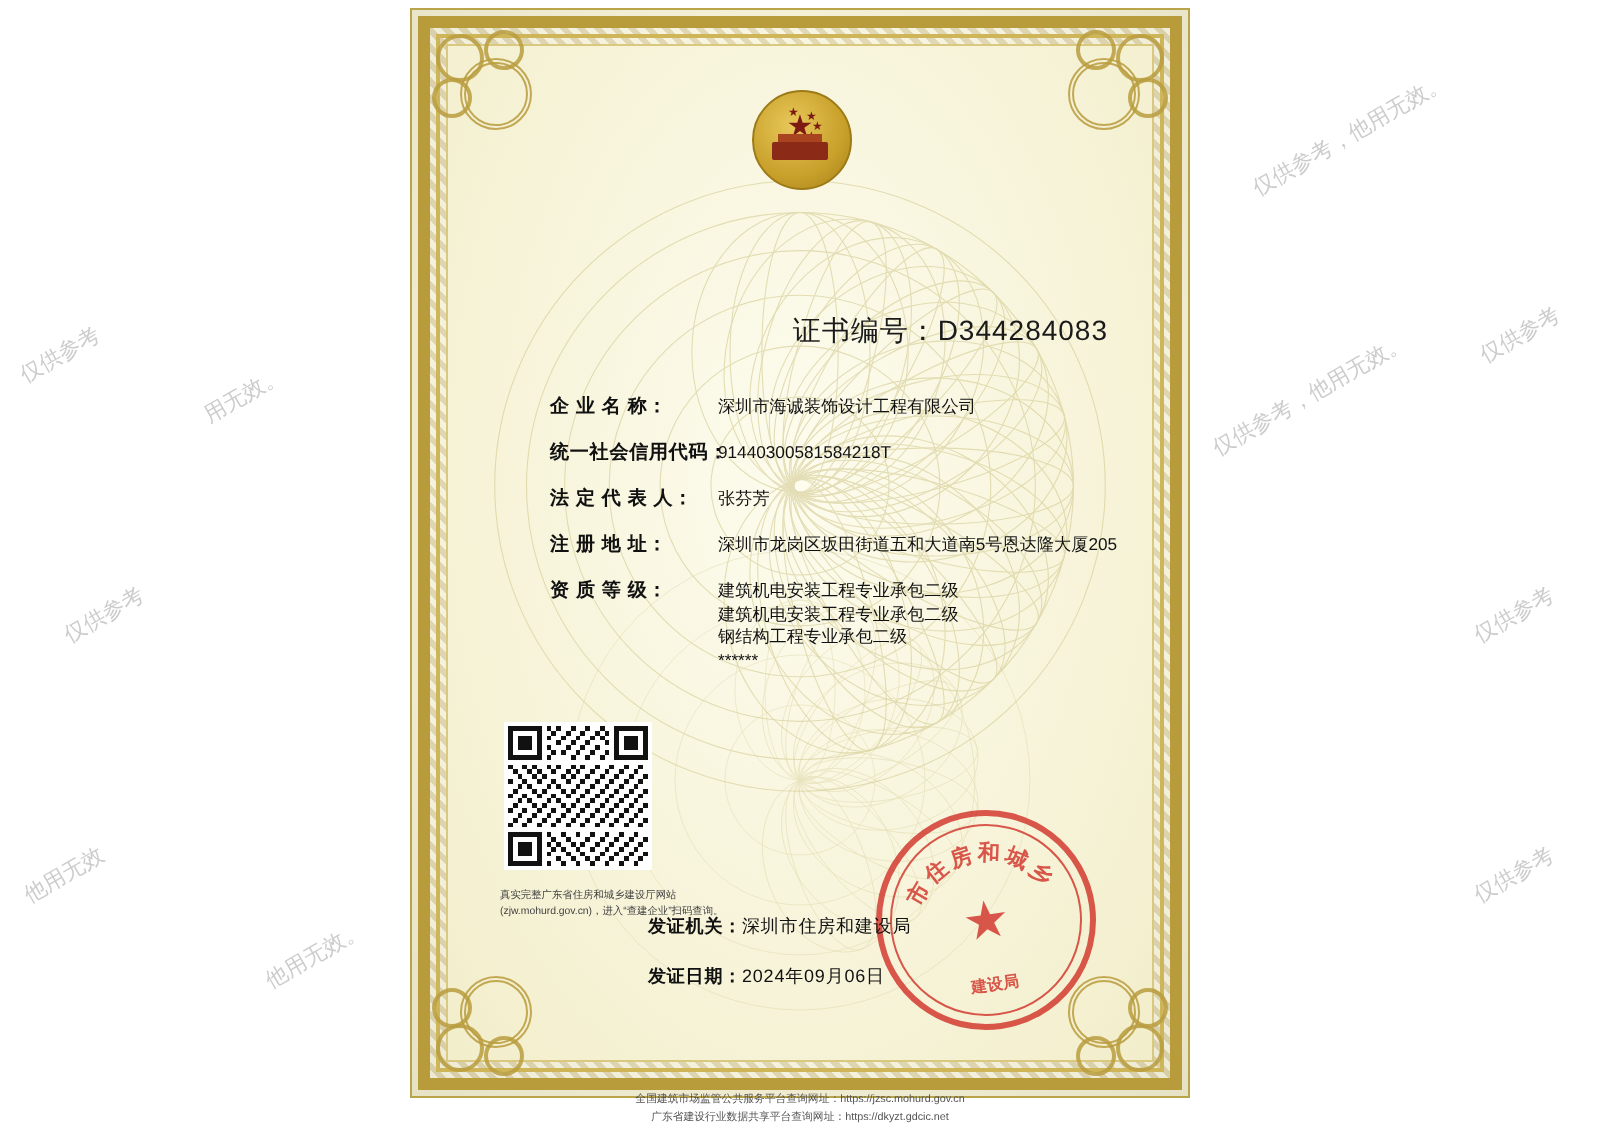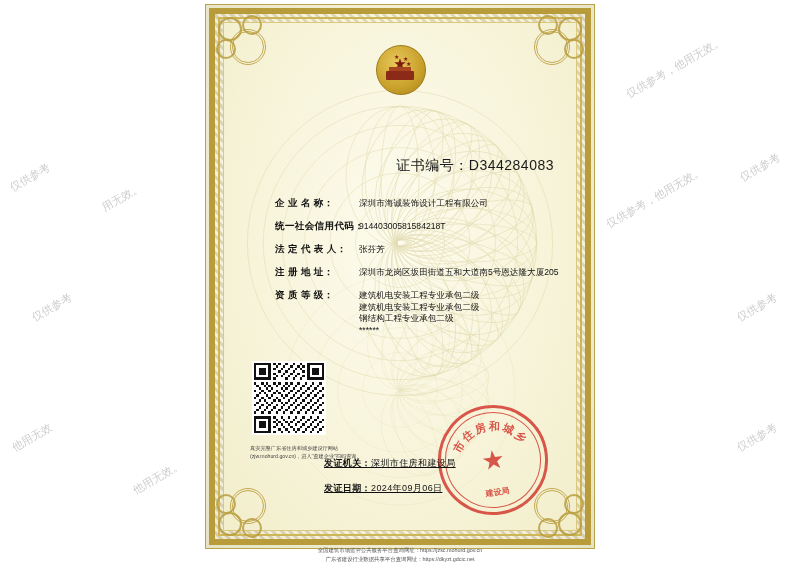--- a/index.html
+++ b/index.html
@@ -93,21 +93,21 @@
   .seal .star{position:absolute;left:50%;top:50%;transform:translate(-50%,-50%);
     font-size:26px;color:#d02b22;line-height:1;}
   .seal .arc{position:absolute;left:0;top:0;width:100%;height:100%;}
   .seal .arc text{fill:#d02b22;font-size:11px;font-family:"DejaVu Sans","Liberation Sans",sans-serif;
     font-weight:bold;letter-spacing:2px;}
   .seal .bottomtxt{position:absolute;left:0;right:0;bottom:14px;text-align:center;
     font-size:8px;color:#d02b22;font-weight:bold;}
 
   
   .issuer{position:absolute;right:40px;top:452px;width:230px;text-align:left;font-size:9px;color:#111;}
-  .issuer .irow{margin-bottom:12px;letter-spacing:.4px;text-decoration:underline;}
+  .issuer .irow{margin-bottom:12px;letter-spacing:.4px;}
   .issuer .ilabel{font-weight:bold;}
 
   
   .footer{position:absolute;left:0;right:0;bottom:2px;text-align:center;
     font-size:5.4px;color:#555;line-height:1.7;}
 
   
   .wm{position:absolute;color:rgba(120,120,120,.38);font-size:11px;white-space:nowrap;
     font-family:"Liberation Sans",sans-serif;pointer-events:none;}
   .wm.rot{transform:rotate(-30deg);}

